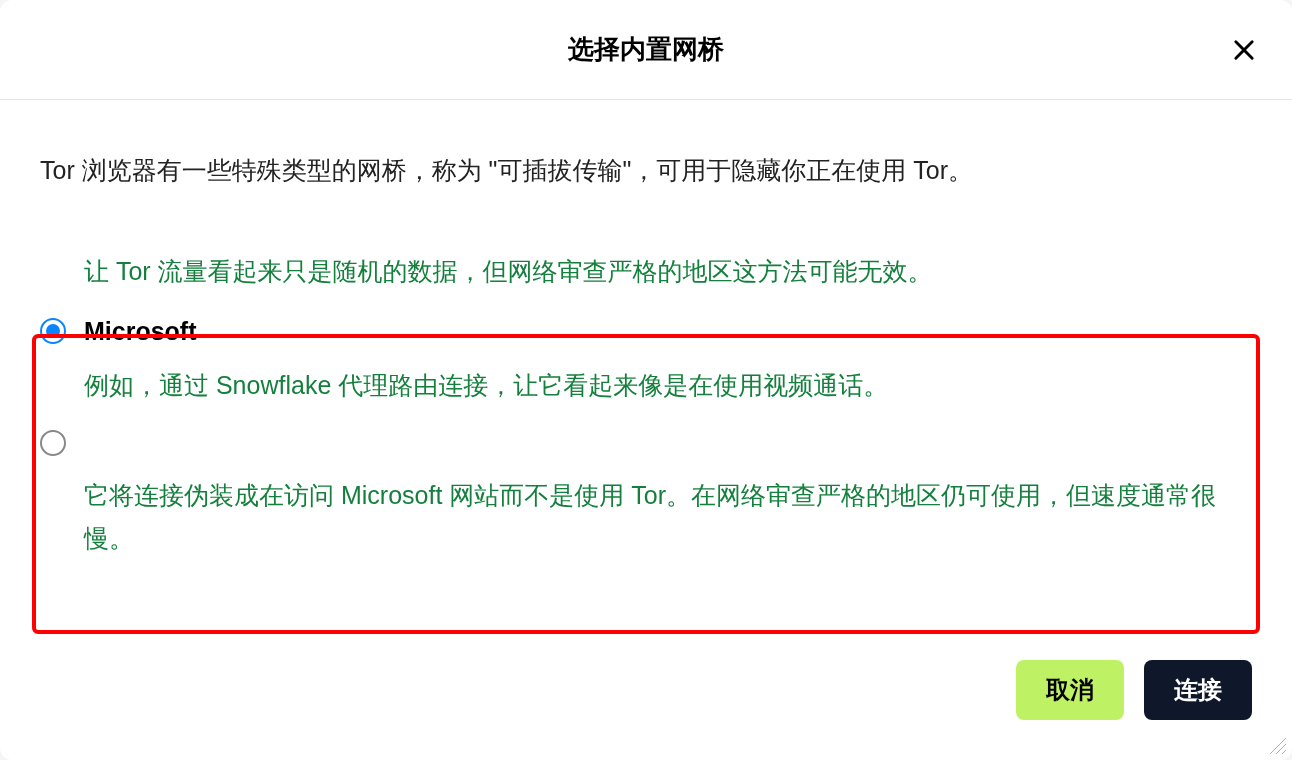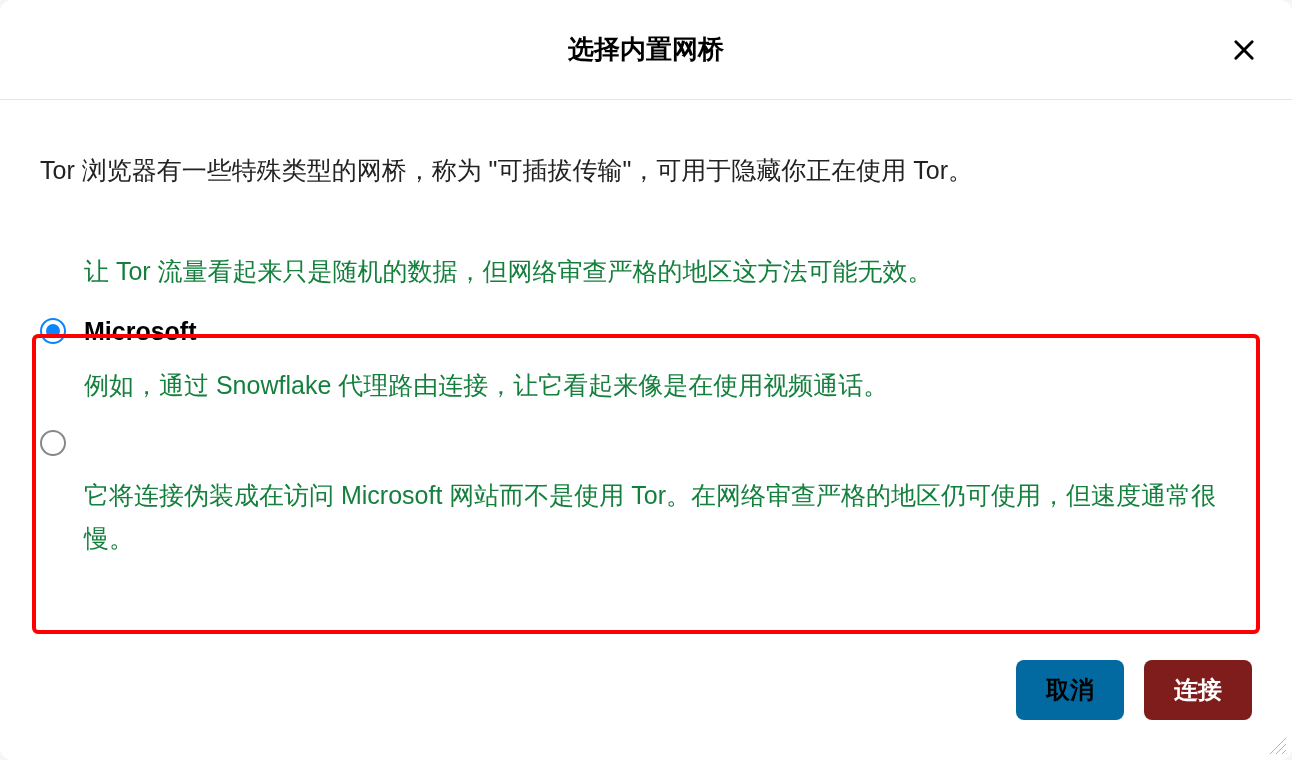--- a/index.html
+++ b/index.html
@@ -142,25 +142,25 @@
     }
     .btn {
       padding: 14px 30px;
       font-size: 24px;
       font-weight: 600;
       border-radius: 8px;
       border: none;
       cursor: pointer;
     }
     .btn-cancel {
-      background: #0369a1;
+      background: #bef264;
       color: #000;
     }
     .btn-primary {
-      background: #7f1d1d;
+      background: #0f172a;
       color: #fff;
     }
     .resize-handle {
       position: absolute;
       bottom: 6px;
       right: 6px;
       width: 20px;
       height: 20px;
       opacity: 0.3;
     }

